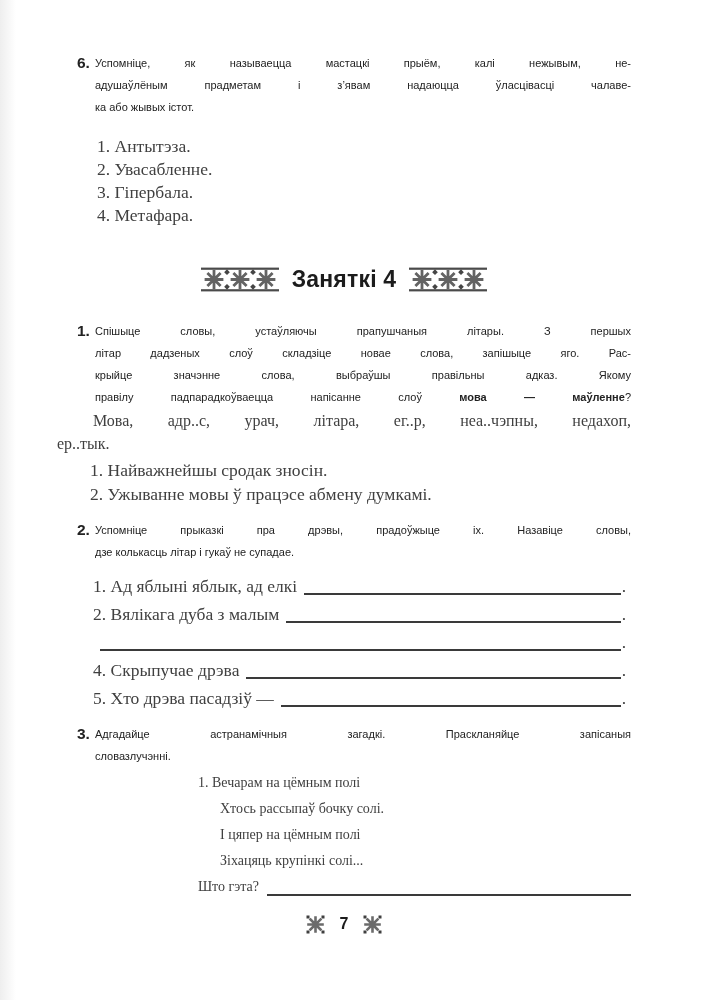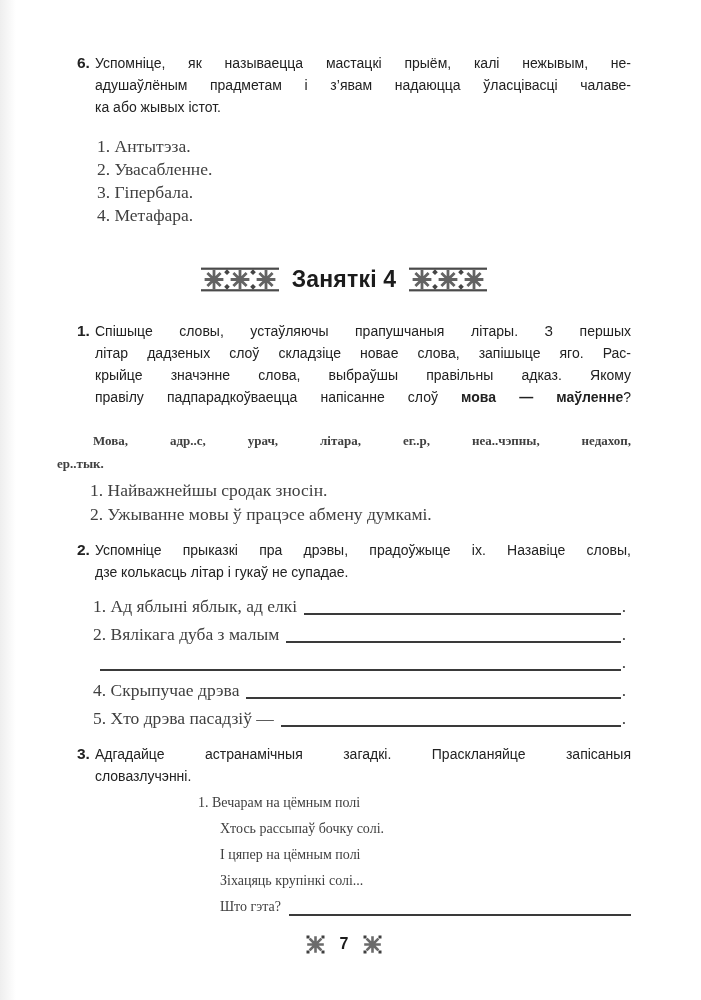--- a/index.html
+++ b/index.html
@@ -23,52 +23,52 @@
   .content{
     position:absolute;left:57px;top:52px;width:574px;
   }
 
   
   .task{display:flex;}
   .task .tnum{
     flex:none;width:38px;padding-left:20px;box-sizing:border-box;
     font-weight:bold;font-size:15.5px;line-height:22px;
   }
-  .task .tbody{flex:1;font-size:14px;line-height:22px;}
+  .task .tbody{flex:1;font-size:11px;line-height:22px;}
   .tbody .ln{white-space:normal;}
   .jl{text-align:justify;text-align-last:justify;}
 
   
   .serif{font-family:"Liberation Serif","DejaVu Serif",serif;color:#404040;}
 
   .opts6{margin:17px 0 0 40px;font-size:17.5px;line-height:23px;}
 
   .heading-row{
     display:flex;align-items:center;justify-content:center;gap:13px;
     margin-top:37px;height:30px;
   }
   .heading-title{font-weight:bold;font-size:23px;line-height:30px;color:#1c1c1c;letter-spacing:0.2px;}
   .band{display:block;}
 
   .task1{margin-top:26px;}
-  .words{margin-top:21px;font-size:13px;line-height:23px;font-weight:bold;}
+  .words{margin-top:1px;font-size:16px;line-height:23px;}
   .words .ind{margin-left:36px;}
   .opts1{margin-left:33px;margin-top:3px;font-size:17.5px;line-height:24px;}
 
   .task2{margin-top:13px;}
   .blanks{margin:9px 5px 0 36px;font-size:17.5px;}
   .brow{display:flex;align-items:flex-end;height:28px;line-height:28px;}
   .brow .blabel{flex:none;white-space:nowrap;}
   .brow .uline{flex:1;border-bottom:2px solid #3a3a3a;margin:0 1px 5px 7px;}
   .brow .bdot{flex:none;}
 
   .task3{margin-top:11px;}
   .riddle{margin:3px 0 0 141px;font-size:14px;line-height:26px;}
   .riddle .cont{margin-left:22px;}
-  .qrow{display:flex;align-items:flex-end;margin-left:22px;height:26px;line-height:26px;}
+  .qrow{display:flex;align-items:flex-end;height:26px;line-height:26px;}
   .qrow .uline{flex:1;border-bottom:2px solid #3a3a3a;margin:0 0 4px 8px;}
 
   .footer{
     display:flex;align-items:center;justify-content:center;gap:15px;
     margin-top:13px;height:22px;
   }
   .pagenum{font-weight:bold;font-size:16px;color:#1c1c1c;}
 </style>
 </head>
 <body>

